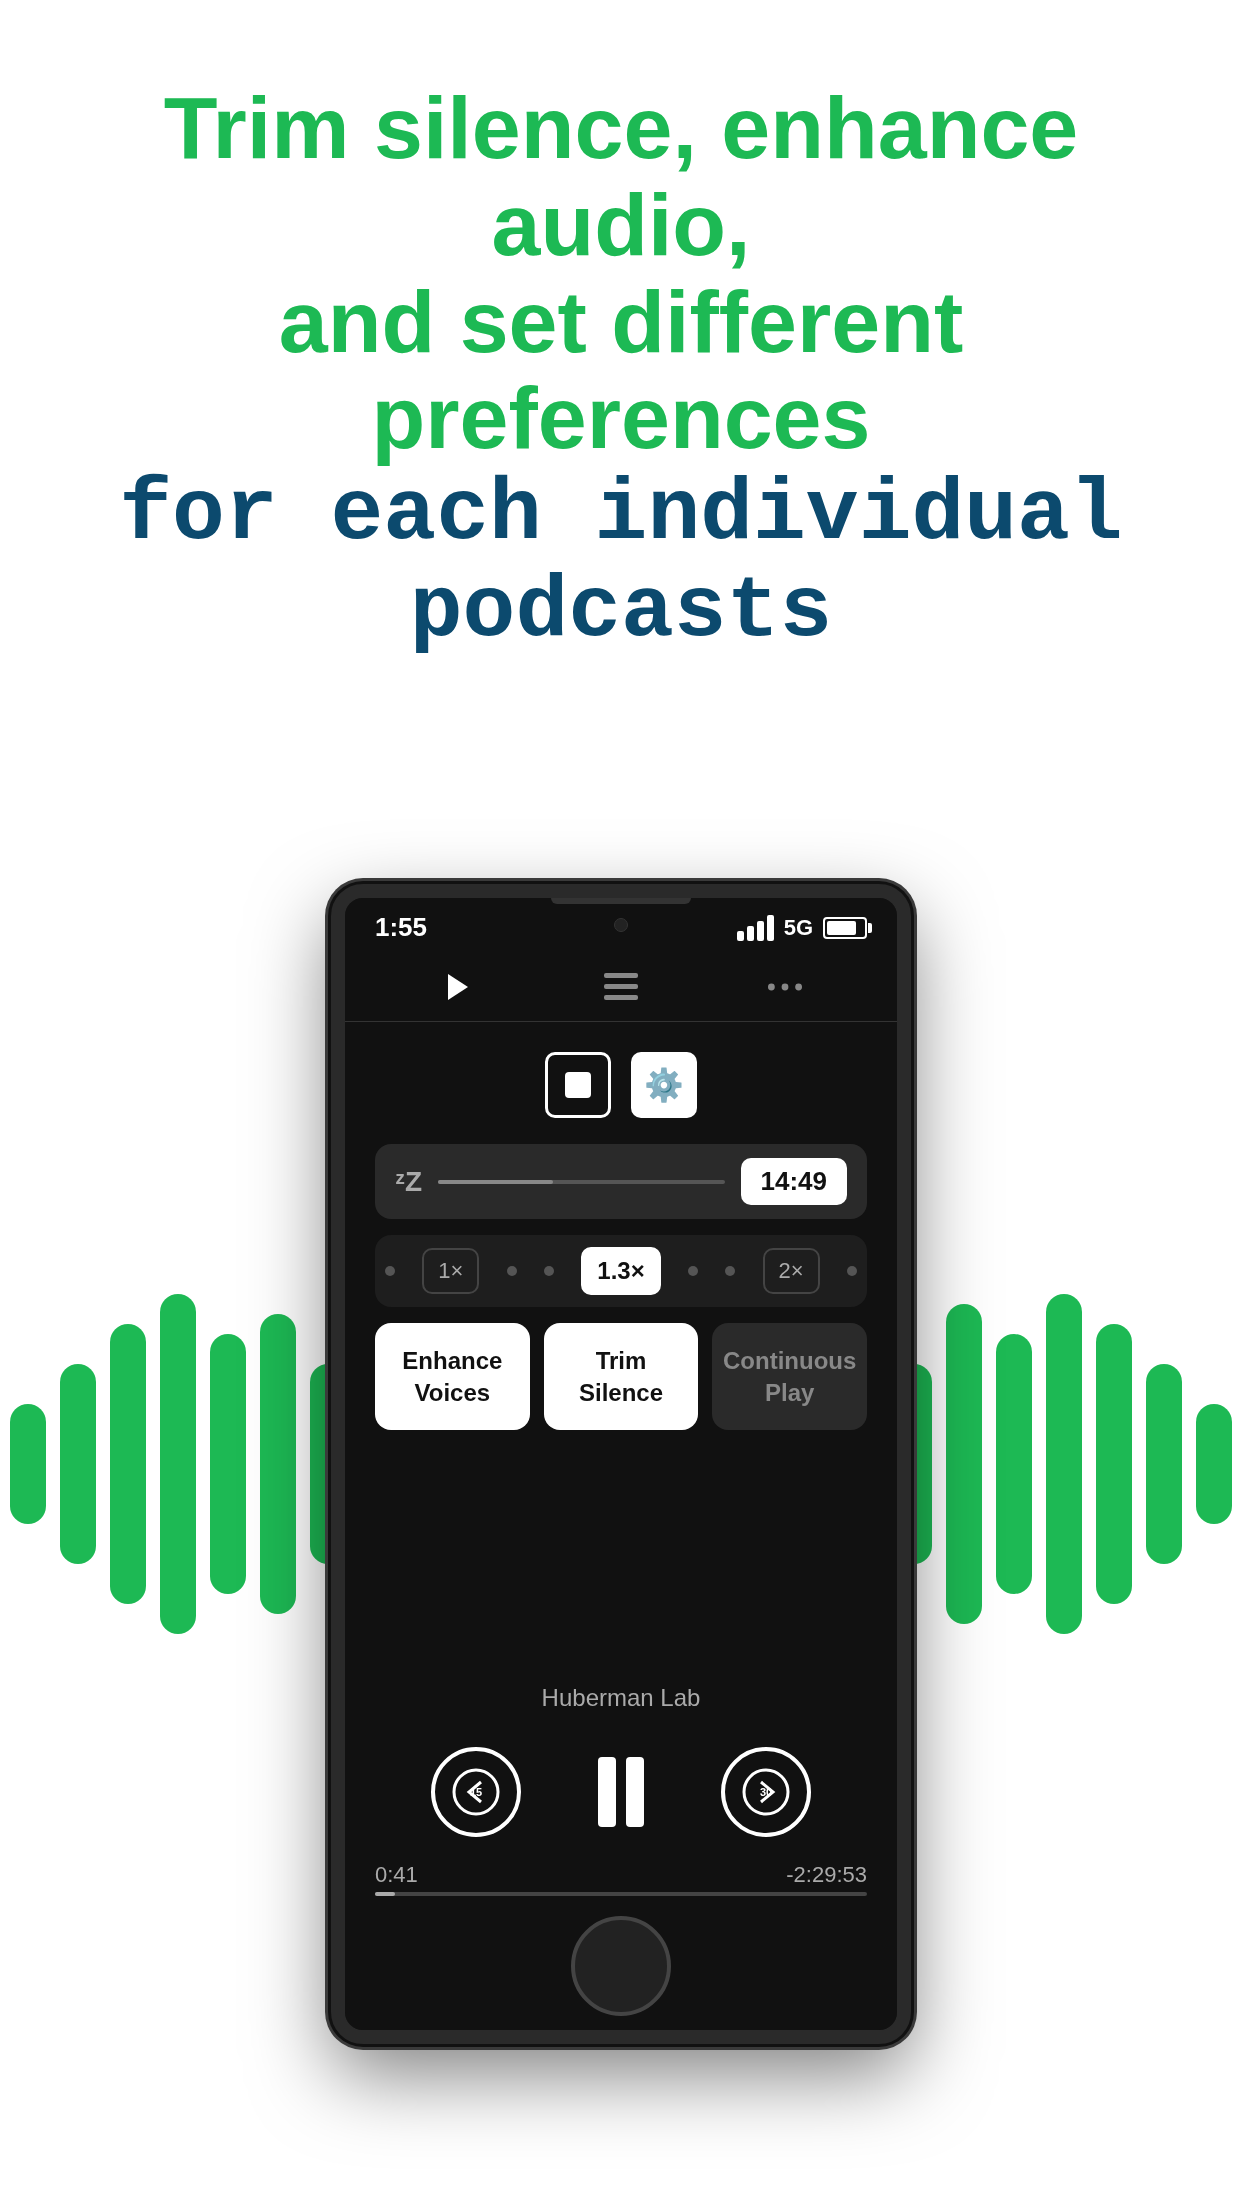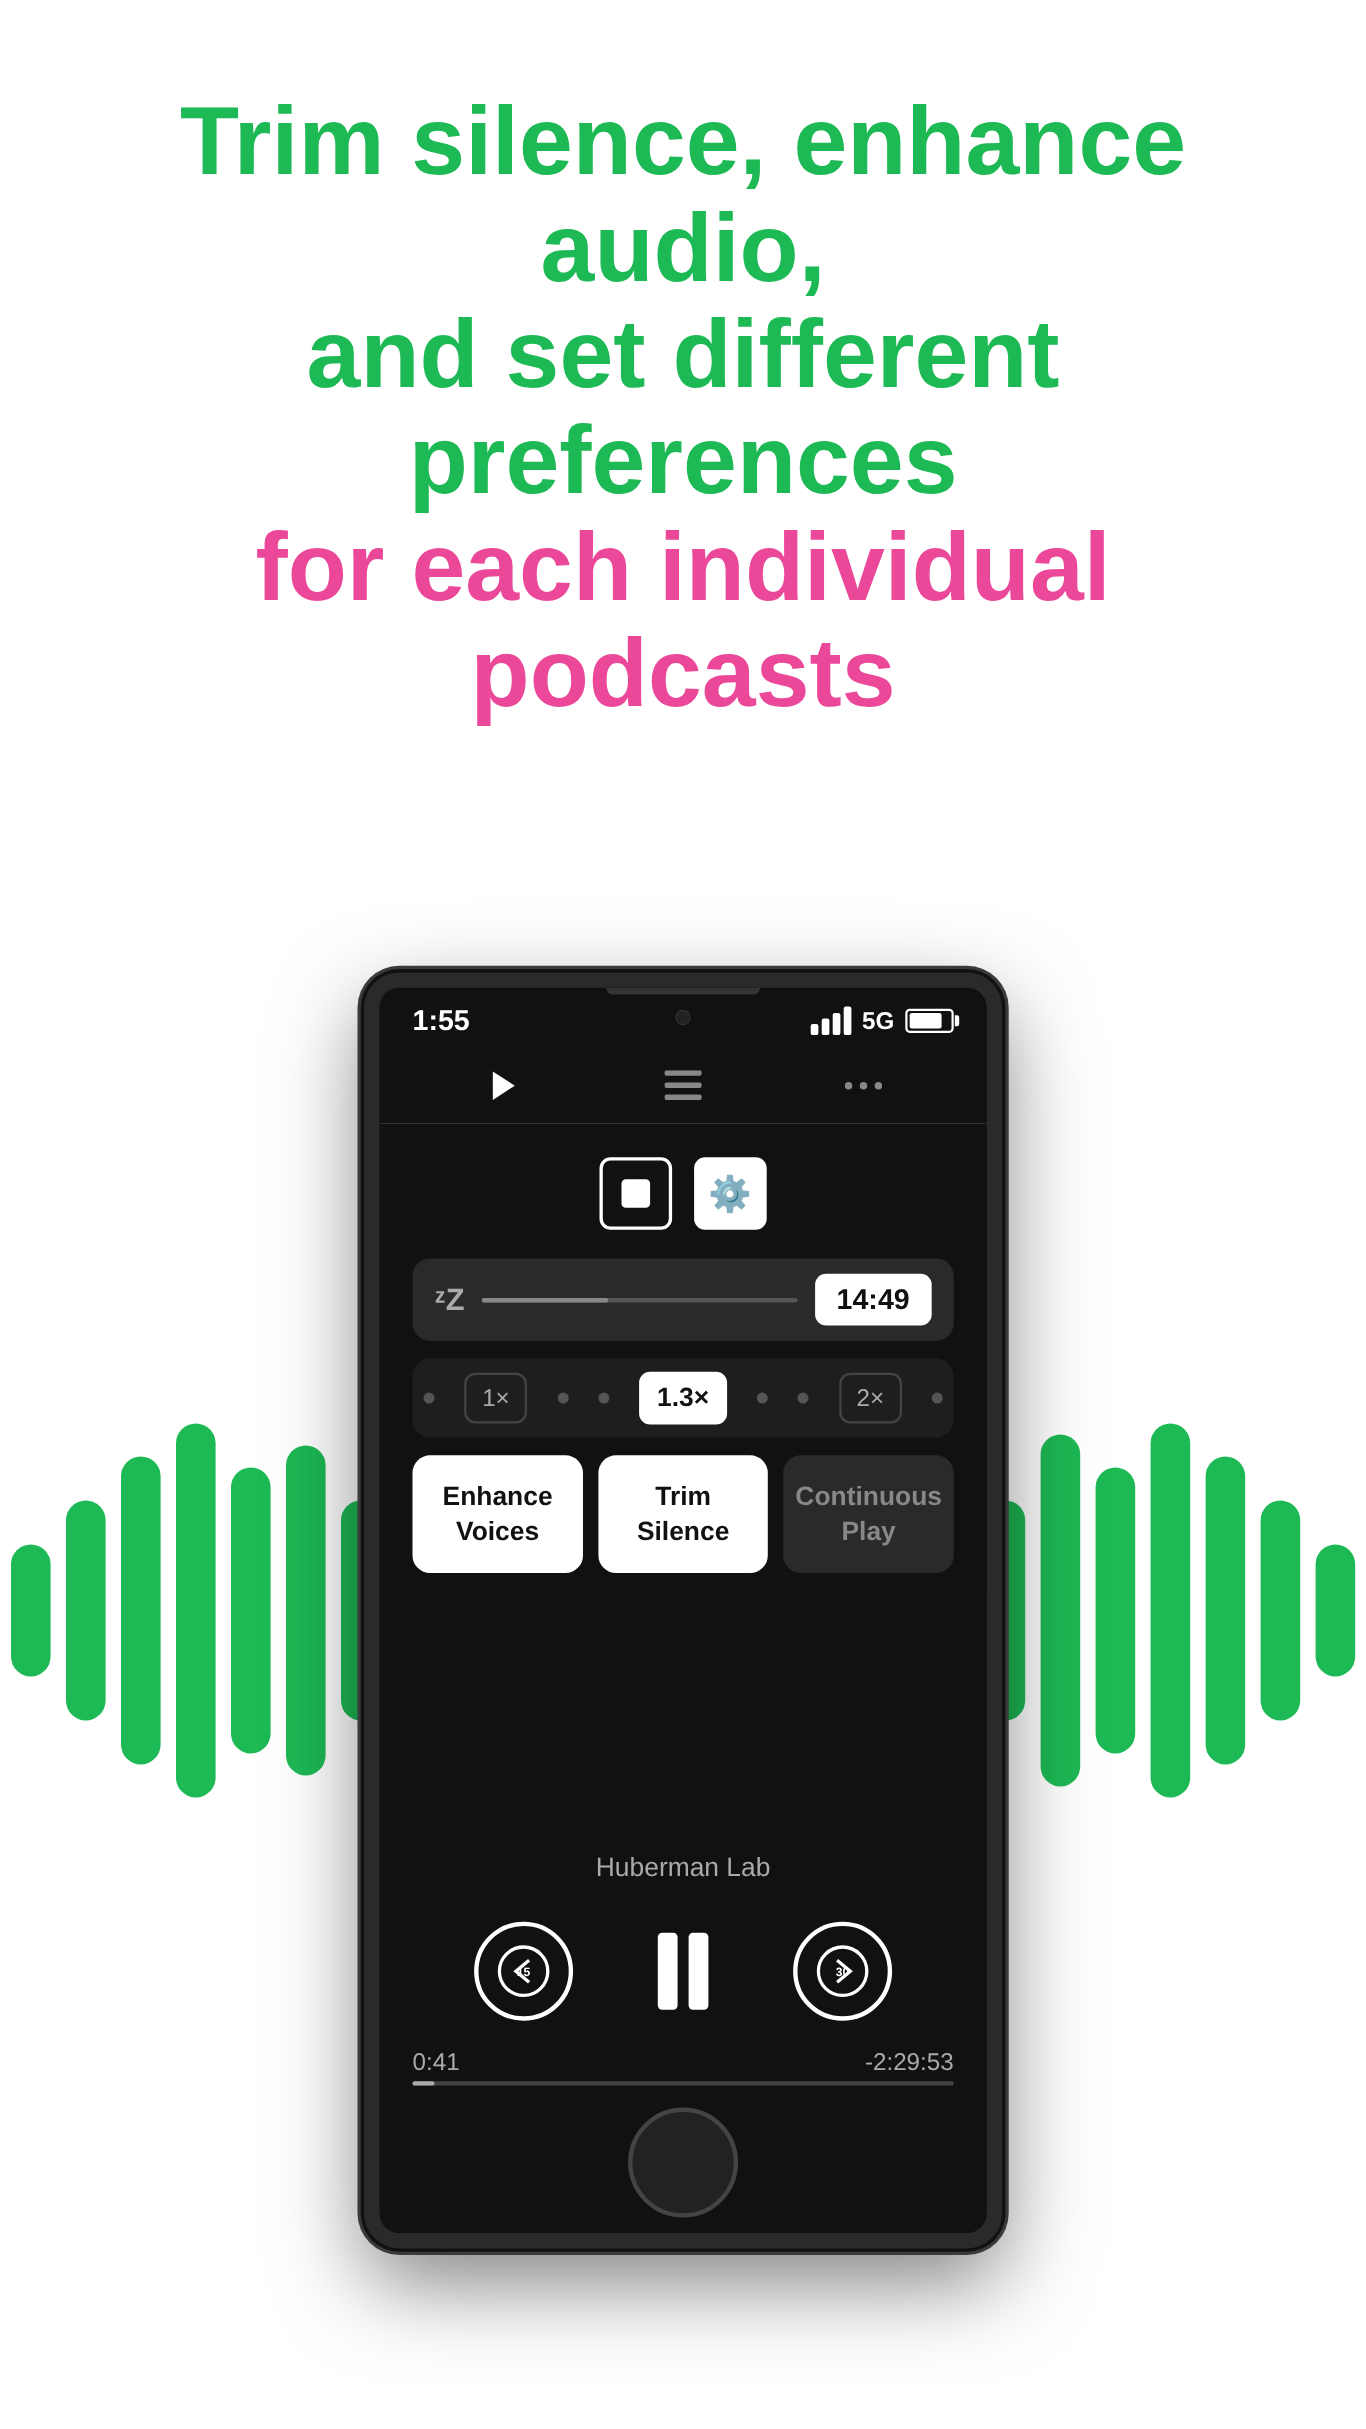--- a/index.html
+++ b/index.html
@@ -36,22 +36,23 @@
       line-height: 1.1;
     }
 
     .header-line2 span {
       color: #1DB954;
     }
 
     .header-line3 {
       font-size: 88px;
       font-weight: 900;
-      color: #ec4899;
+      color: #0c4a6e;
       line-height: 1.1;
+      font-family: Liberation Mono, monospace;
     }
 
     
     .phone-area {
       position: relative;
       display: flex;
       align-items: center;
       justify-content: center;
       width: 100%;
       flex: 1;

